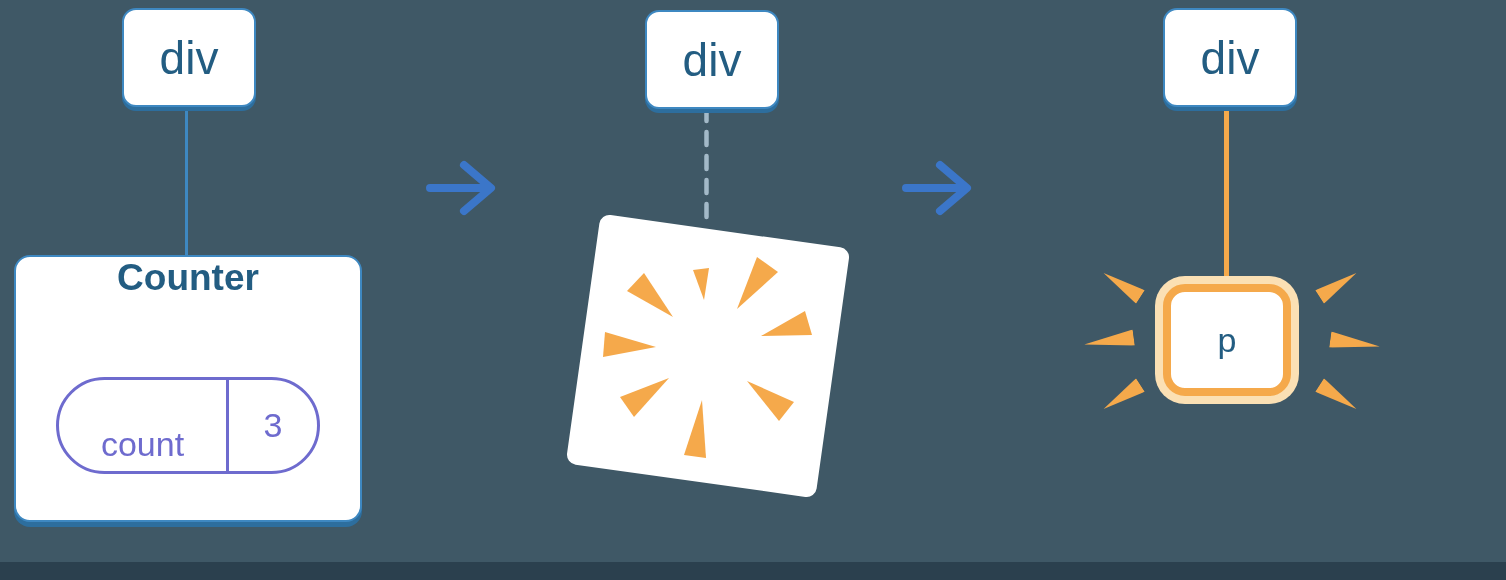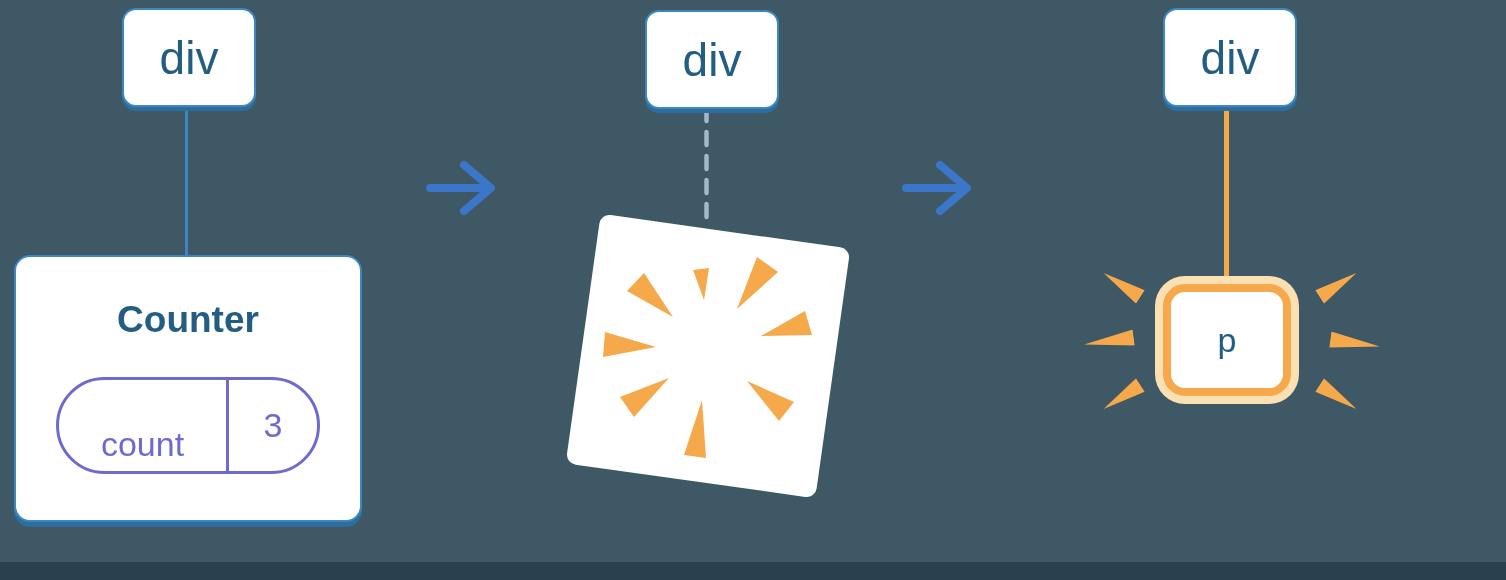--- a/index.html
+++ b/index.html
@@ -31,21 +31,21 @@
   #edge-after{left:1224px;top:100px;width:5px;height:190px;background:var(--orange,#F5A94B);border-radius:3px;}
 
   
   .component-card{
     position:absolute;left:14px;top:255px;width:344px;height:263px;z-index:2;
     background:var(--node-fill,#fff);
     border:2px solid var(--node-border,#3E88C1);
     border-radius:16px;
     box-shadow:0 5px 0 var(--node-shadow,#2D6E9E);
   }
-  .component-title{margin-top:42px;text-align:center;font-size:37px;font-weight:700;color:var(--text-navy,#235D82);}
+  .component-title{text-align:center;font-size:37px;font-weight:700;color:var(--text-navy,#235D82);}
   .state-pill{
     position:absolute;left:40px;top:120px;width:264px;height:97px;box-sizing:border-box;
     border:3px solid var(--state-purple,#6E6BCE);border-radius:60px;display:flex;overflow:hidden;
   }
   .state-key{flex:1;display:flex;align-items:center;justify-content:center;font-size:34px;color:var(--state-purple,#6E6BCE);margin-top:37px;}
   .state-value{flex:0 0 88px;border-left:3px solid var(--state-purple,#6E6BCE);display:flex;align-items:center;justify-content:center;font-size:34px;color:var(--state-purple,#6E6BCE);}
 
   
   .flow-arrow{position:absolute;width:80px;height:64px;color:var(--arrow-blue,#3B76C9);}
   #arrow-1{left:424px;top:156px;}

